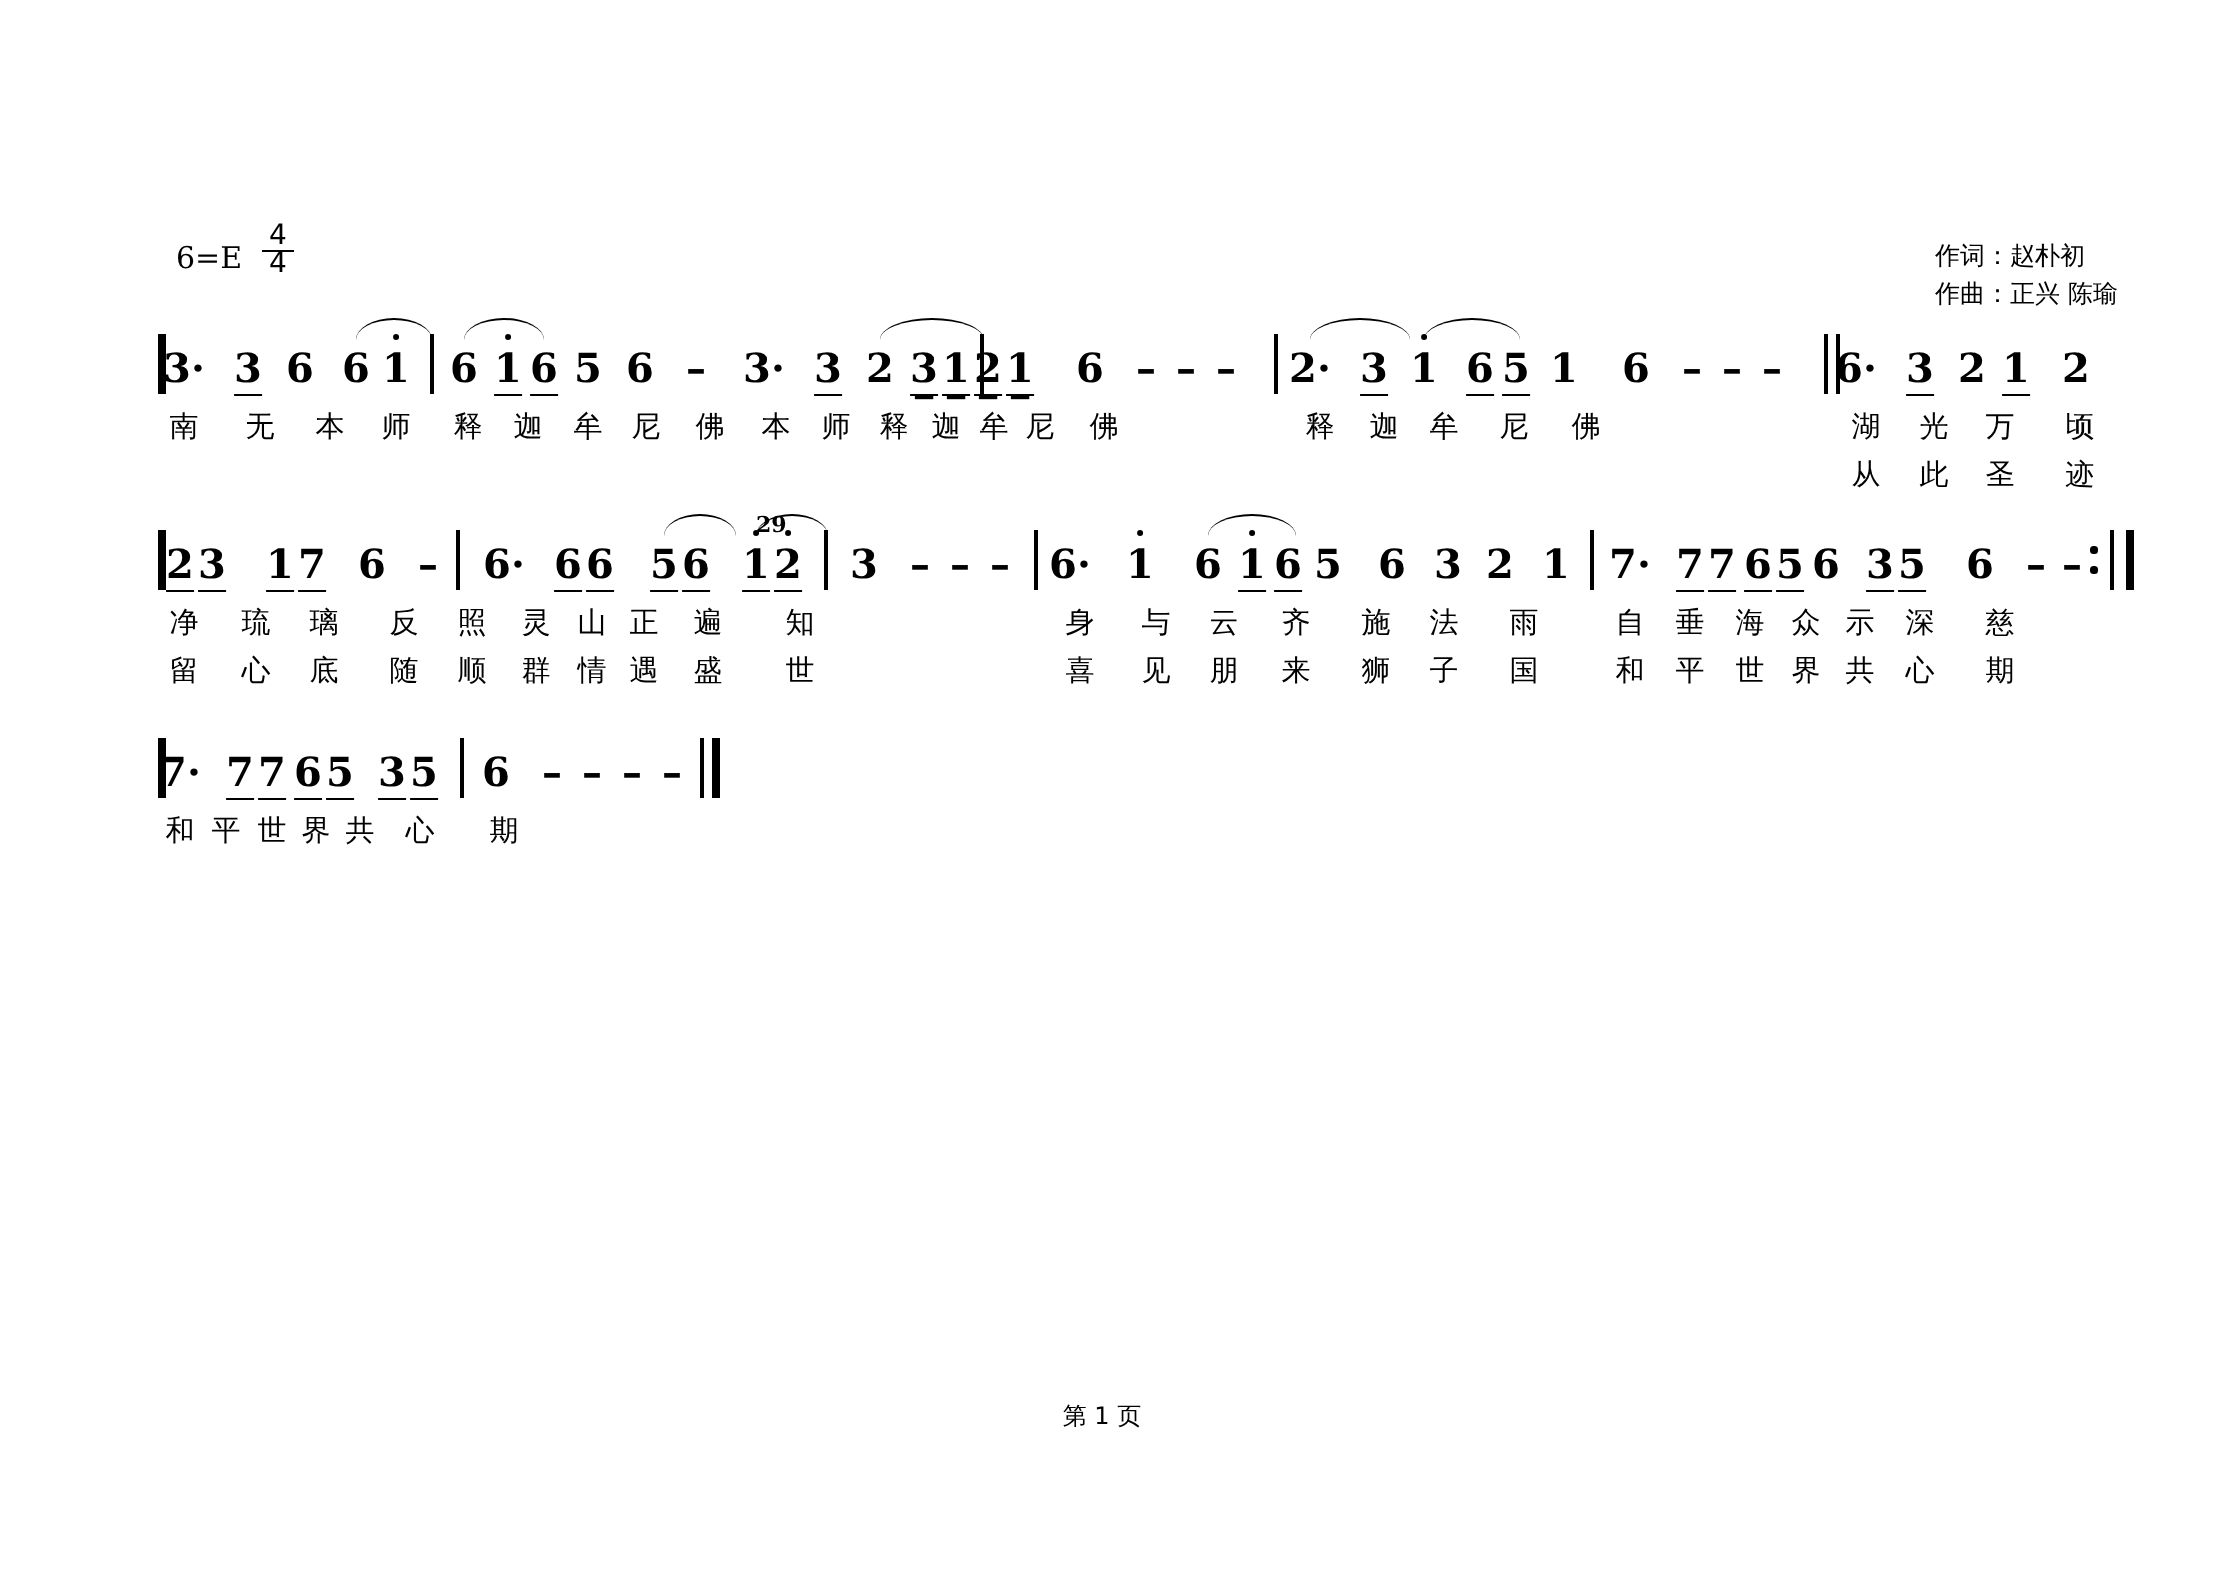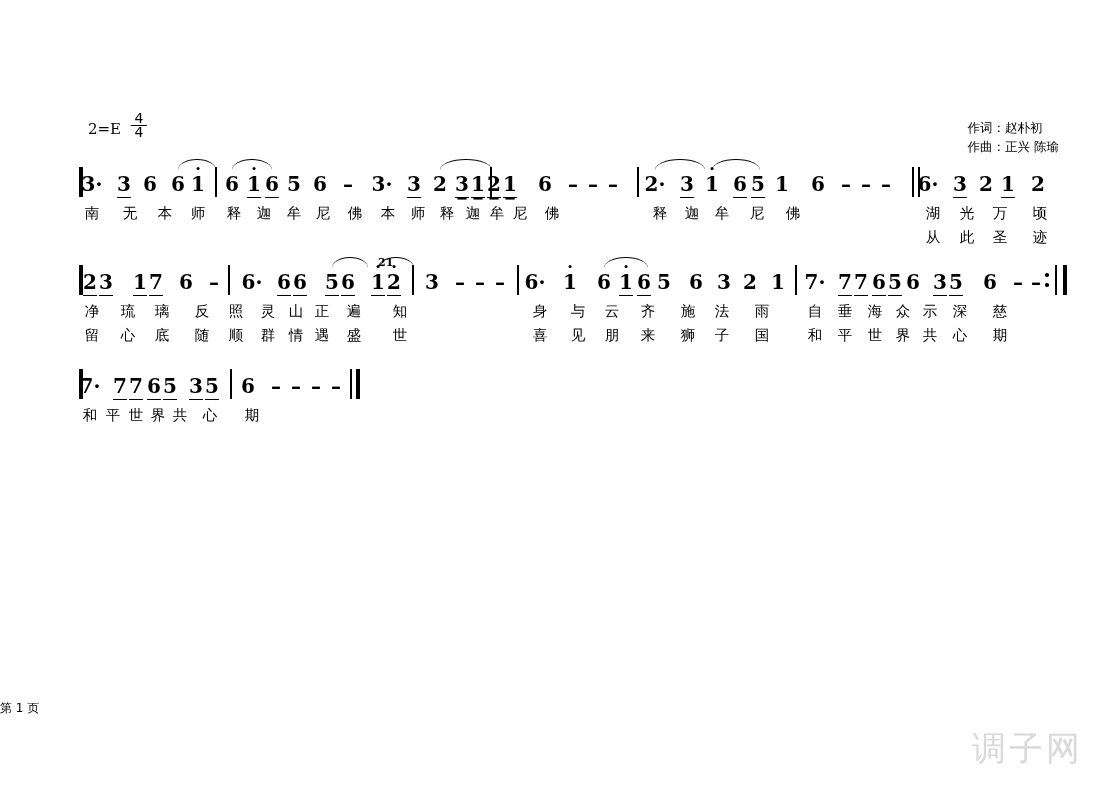--- a/index.html
+++ b/index.html
@@ -134,41 +134,41 @@
     position: absolute;
     font-size: 11px;
     font-family: "DejaVu Serif", "Liberation Serif", serif;
   }
 
   
   .page-num {
     position: absolute;
     left: 0; width: 1102px;
     top: 700px;
-    text-align: left;
+    text-align: center;
     font-size: 12px;
   }
   .watermark {
     position: absolute;
     right: 36px;
     bottom: 18px;
     text-align: right;
     color: #d9d9d9;
     font-family: "DejaVu Sans", "Liberation Sans", sans-serif;
   }
   .watermark .wm-cn { font-size: 34px; letter-spacing: 3px; display: block; }
   .watermark .wm-url { font-size: 27px; letter-spacing: 1px; display: block; }
 </style>
 </head>
 <body>
 
 <div class="sheet">
 
 
-  <div class="key-sig">2=E</div>
+  <div class="key-sig">6=E</div>
   <div class="meter">
     <span class="num">4</span>
     <span class="den">4</span>
   </div>
 
   <div class="credits">
     <div>作词：赵朴初</div>
     <div>作曲：正兴 陈瑜</div>
   </div>
 
@@ -305,21 +305,21 @@
           <div class="barline" style="left: 228px;"></div>
           <div class="barline" style="left: 412px;"></div>
           <div class="barline" style="left: 517px;"></div>
           <div class="barline" style="left: 795px;"></div>
           <div class="barline" style="left: 1055px;"></div>
           <div class="barline thick" style="left: 1063px;"></div>
           <div class="repeat-dots" style="left: 1045px;">
             <span class="a"></span>
             <span class="b"></span>
           </div>
-          <span class="grace" style="left: 378px; top: -12px;">21</span>
+          <span class="grace" style="left: 378px; top: -12px;">29</span>
         </div>
         <div class="lyrics" style="top: 34px;">
           <span class="tok" style="left: 92px; font-size: 14.5px; font-weight: normal;">净</span>
           <span class="tok" style="left: 128px; font-size: 14.5px; font-weight: normal;">琉</span>
           <span class="tok" style="left: 162px; font-size: 14.5px; font-weight: normal;">璃</span>
           <span class="tok" style="left: 202px; font-size: 14.5px; font-weight: normal;">反</span>
           <span class="tok" style="left: 236px; font-size: 14.5px; font-weight: normal;">照</span>
           <span class="tok" style="left: 268px; font-size: 14.5px; font-weight: normal;">灵</span>
           <span class="tok" style="left: 296px; font-size: 14.5px; font-weight: normal;">山</span>
           <span class="tok" style="left: 322px; font-size: 14.5px; font-weight: normal;">正</span>
@@ -394,16 +394,15 @@
           <span class="tok" style="left: 180px; font-size: 14.5px; font-weight: normal;">共</span>
           <span class="tok" style="left: 210px; font-size: 14.5px; font-weight: normal;">心</span>
           <span class="tok" style="left: 252px; font-size: 14.5px; font-weight: normal;">期</span>
         </div>
       </div>
     </div>
 
   <div class="page-num">第 1 页</div>
 
   <div class="watermark">
-    <span class="wm-cn">调子网</span>
   </div>
 
 </div>
 
 </body></html>

